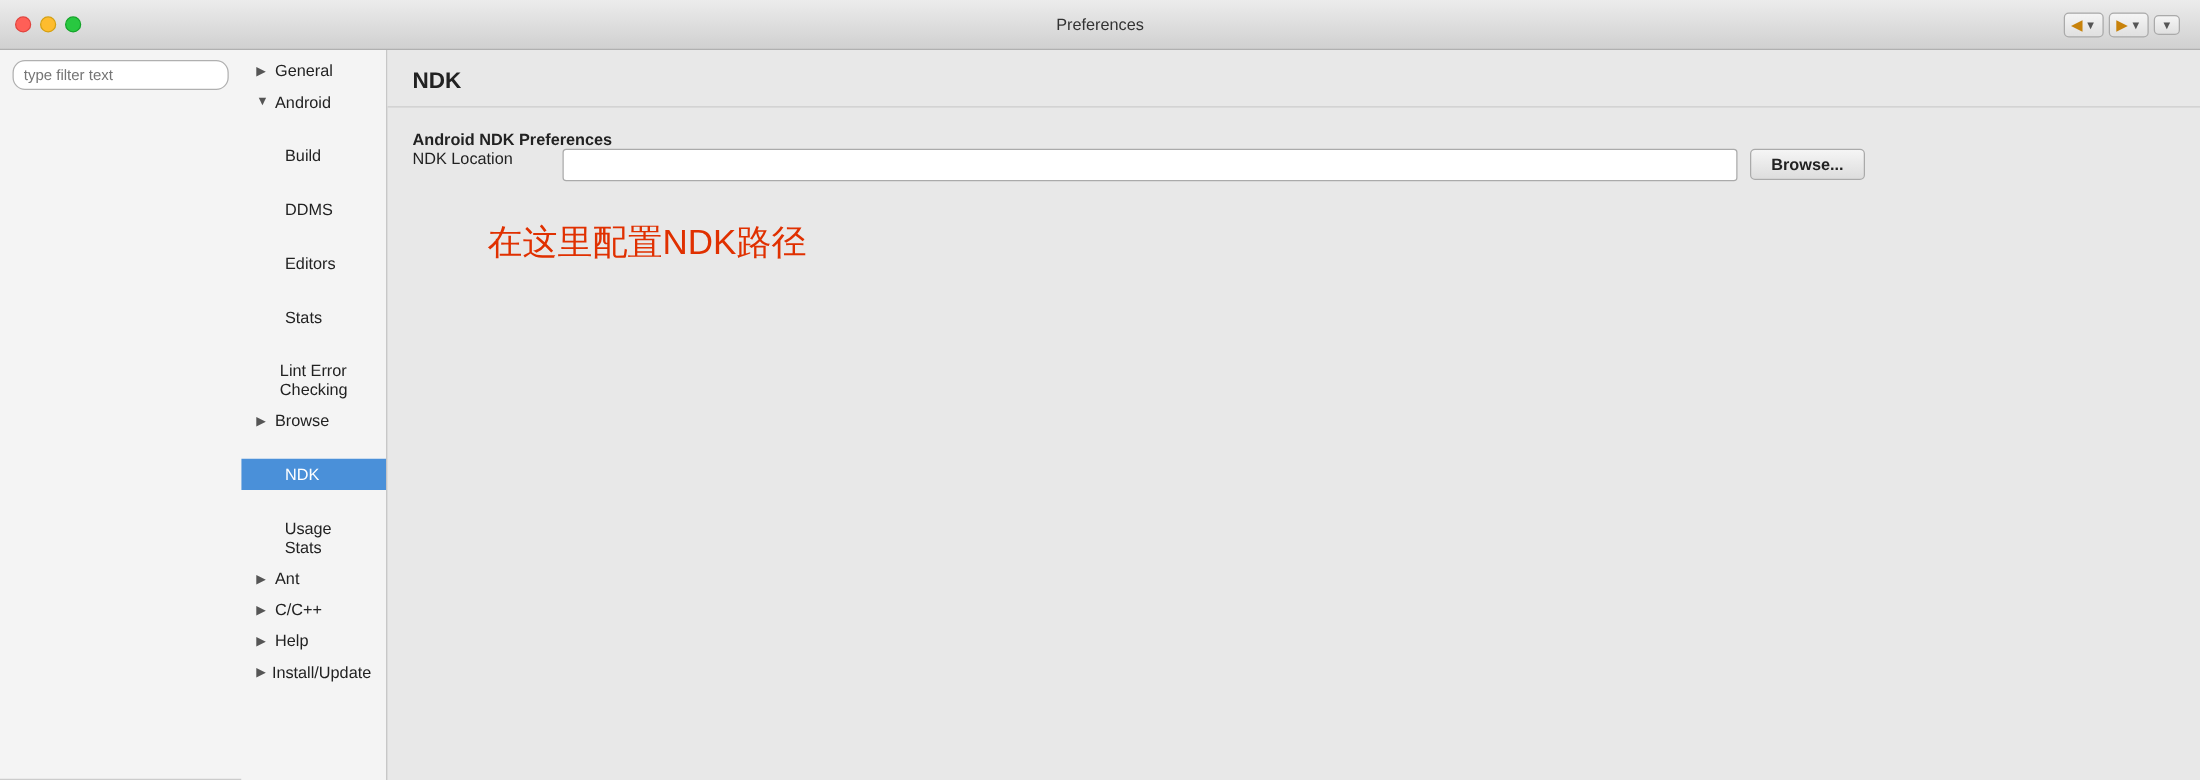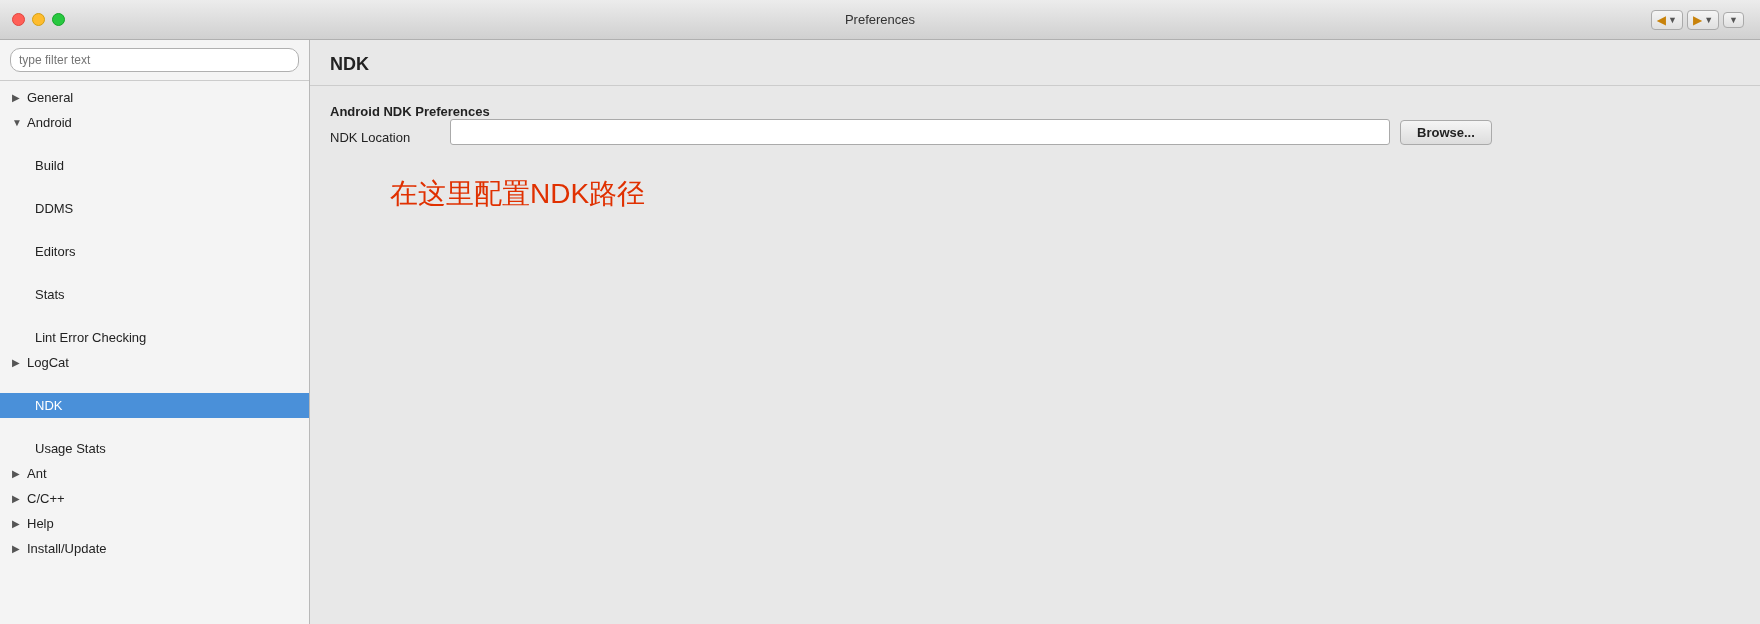--- a/index.html
+++ b/index.html
@@ -72,21 +72,21 @@
       height: calc(624px - 40px);
     }
 
     
     .sidebar {
       width: 310px;
       min-width: 310px;
       background: #f4f4f4;
       border-right: 1px solid #b8b8b8;
       display: flex;
-      flex-direction: column;
+      flex-direction: row;
       overflow: hidden;
     }
     .search-bar {
       padding: 8px 10px;
       border-bottom: 1px solid #ccc;
     }
     .search-input {
       width: 100%;
       padding: 4px 8px;
       border: 1px solid #b0b0b0;
@@ -147,21 +147,21 @@
       flex: 1;
     }
     .section-title {
       font-size: 13px;
       font-weight: bold;
       color: #222;
       margin-bottom: 0;
     }
     .form-row {
       display: flex;
-      align-items: flex-end;
+      align-items: flex-start;
       gap: 10px;
       margin-bottom: 20px;
     }
     .form-label {
       font-size: 13px;
       color: #222;
       min-width: 110px;
     }
     .form-input {
       flex: 1;
@@ -248,21 +248,21 @@
         <div class="tree-item indent-1">
           <span class="arrow"></span>
           <span>Stats</span>
         </div>
         <div class="tree-item indent-1">
           <span class="arrow"></span>
           <span>Lint Error Checking</span>
         </div>
         <div class="tree-item">
           <span class="arrow">▶</span>
-          <span>LogCat</span>
+          <span>Browse</span>
         </div>
         <div class="tree-item indent-1 selected">
           <span class="arrow"></span>
           <span>NDK</span>
         </div>
         <div class="tree-item indent-1">
           <span class="arrow"></span>
           <span>Usage Stats</span>
         </div>
         <div class="tree-item">

